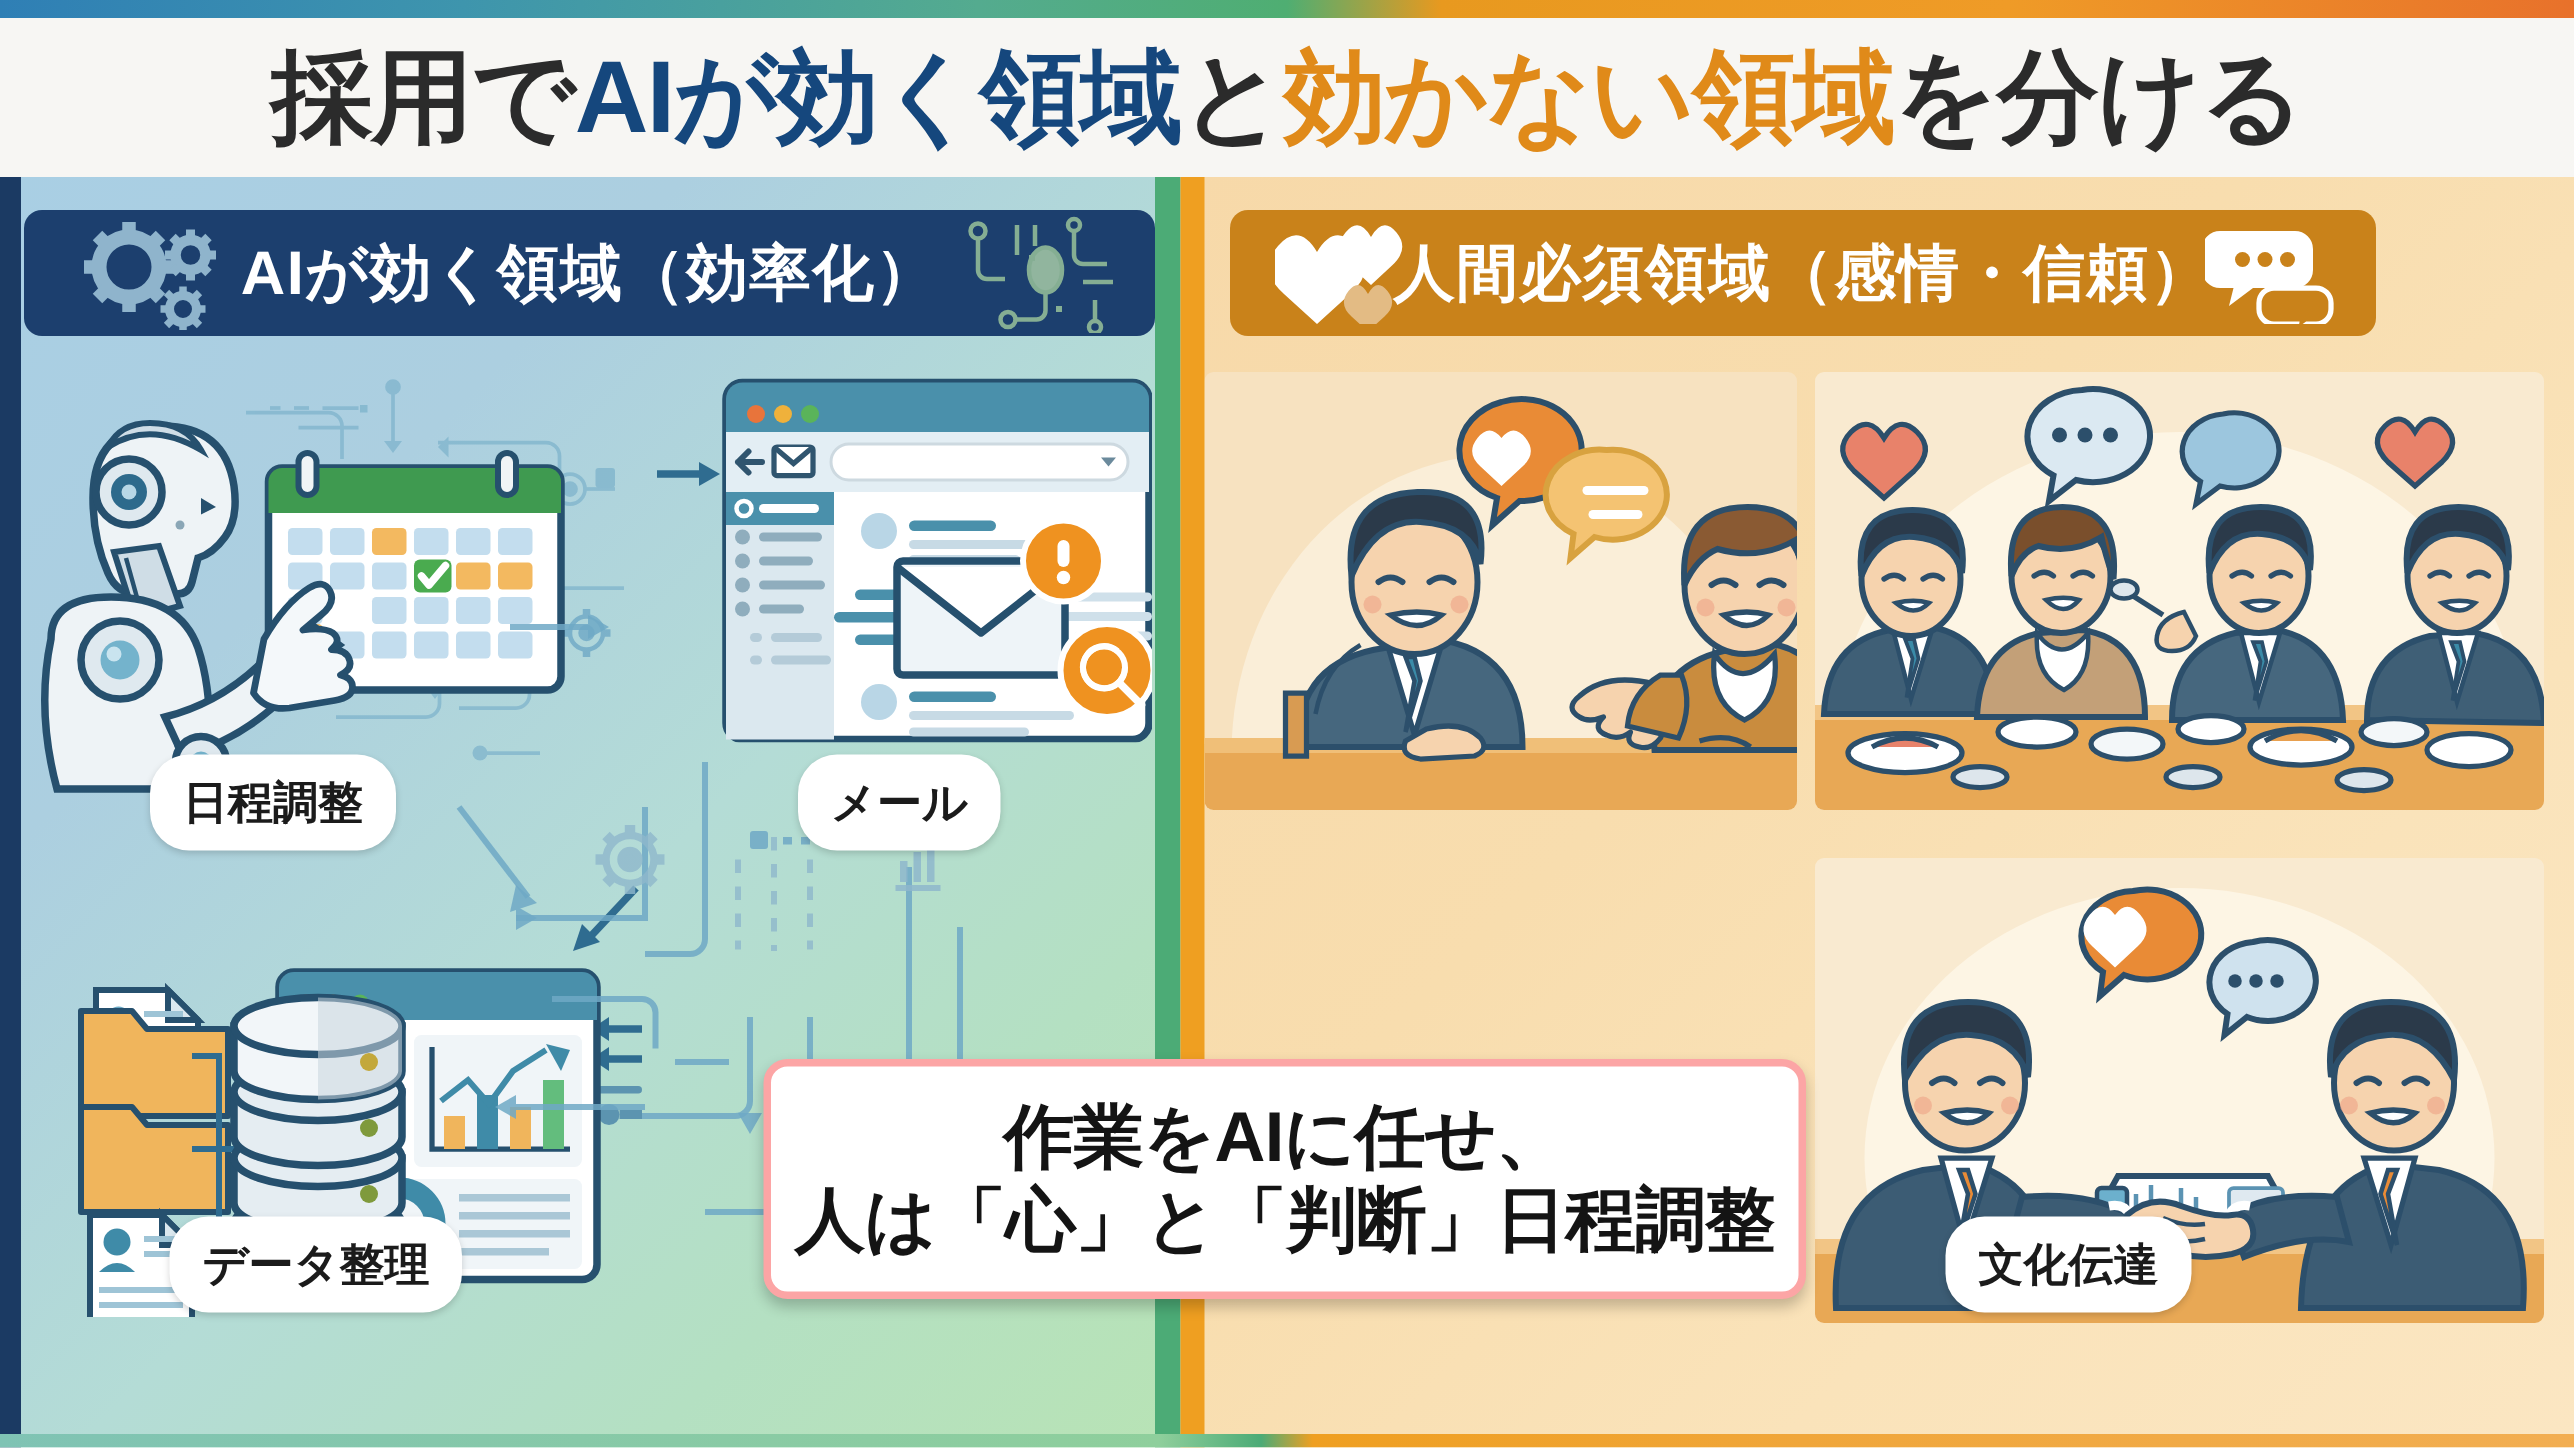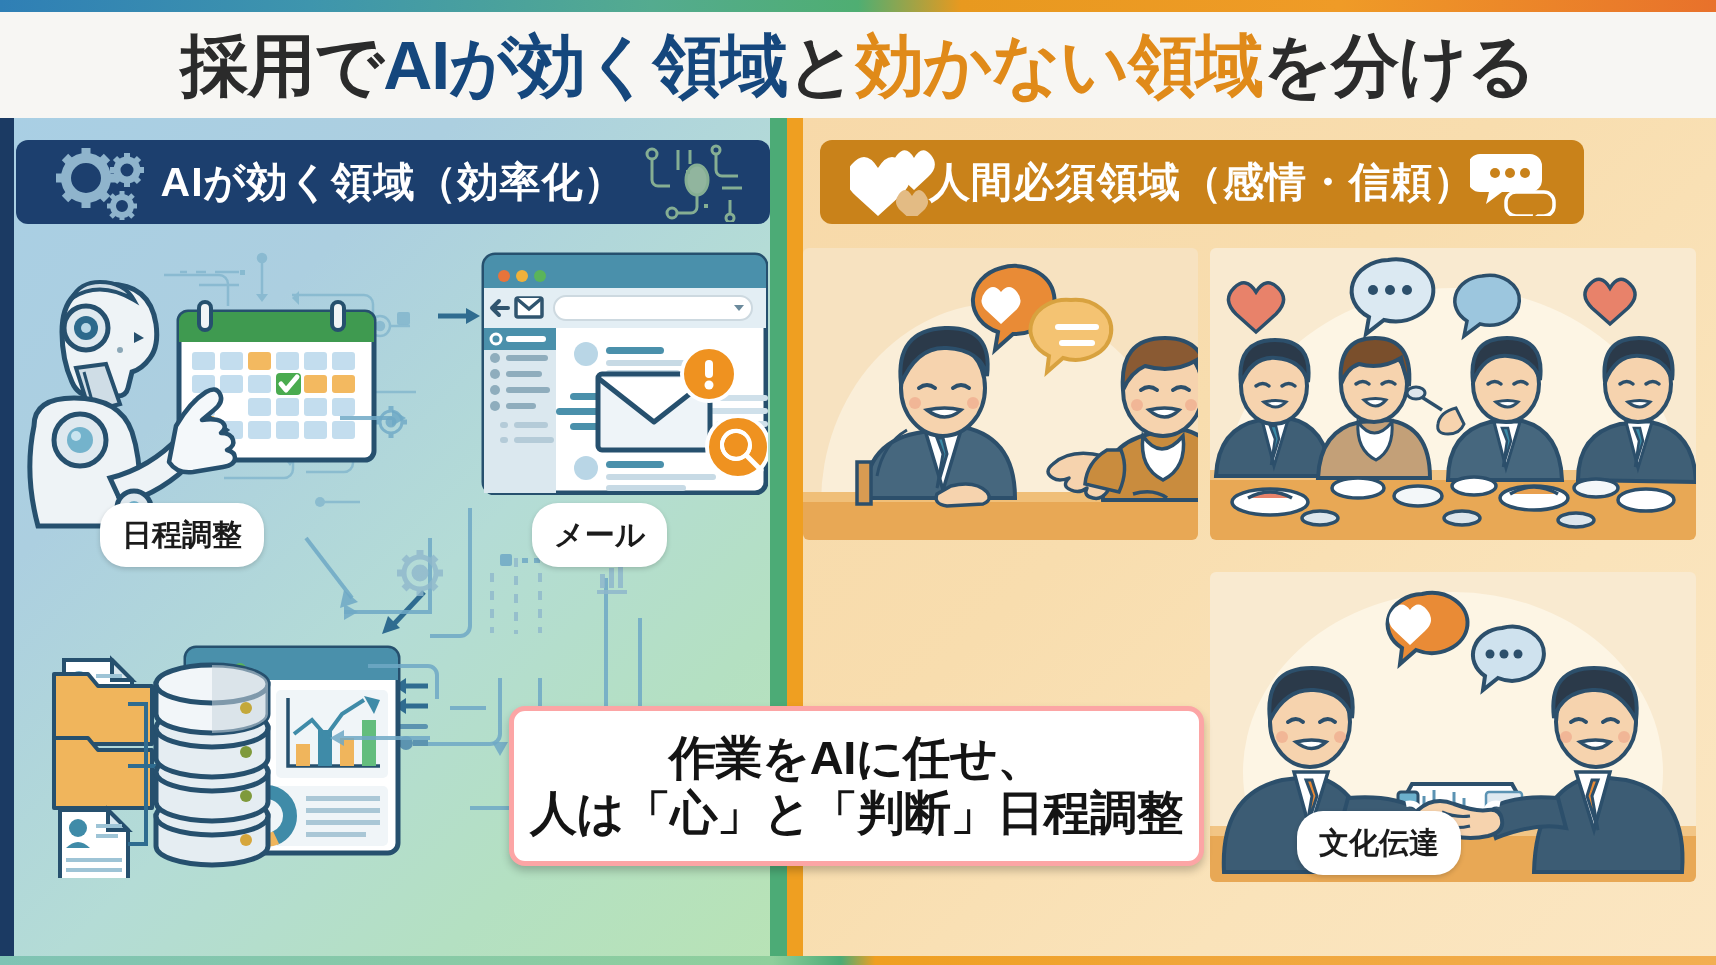--- a/index.html
+++ b/index.html
@@ -545,20 +545,21 @@
         <g fill="#a9d4a0">
           <rect x="44" y="26" width="4" height="4"></rect>
           <rect x="62" y="60" width="4" height="4"></rect>
         </g>
       </svg>
     </span>
   </div>
 
   <div class="pill pill-sched">日程調整</div>
   <div class="pill pill-mail">メール</div>
+  <div class="pill pill-data">データ整理</div>
 
   <div class="panel panel-right"></div>
   <div class="edge-green"></div>
   <div class="edge-orange"></div>
 
   <div class="ill rap-scene">
     <svg viewBox="0 0 395 292" width="395" height="292">
       <defs>
           <clipPath id="clipRap">
             <rect x="0" y="0" width="395" height="292" rx="6"></rect>

